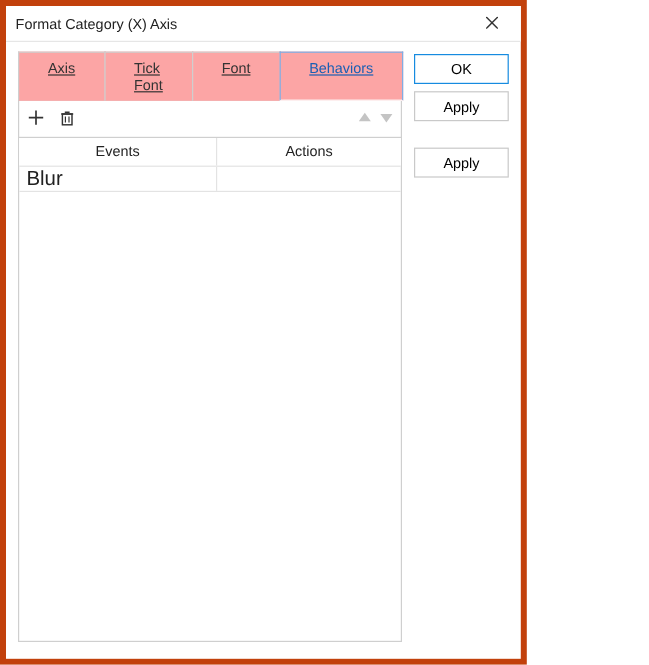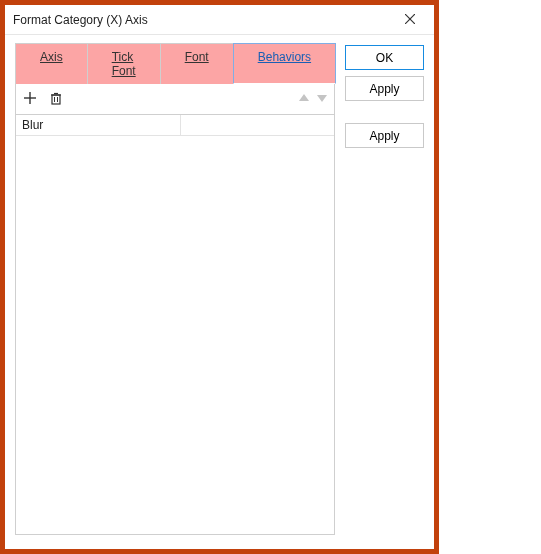--- a/index.html
+++ b/index.html
@@ -141,21 +141,21 @@
   }
   .grid-row {
     display: flex;
     border-bottom: 1px solid #e3e3e3;
     height: 21px;
     align-items: center;
   }
   .grid-cell {
     padding: 0 6px;
     border-right: 1px solid #e3e3e3;
-    font-size: 12px;
+    font-size: 17px;
     height: 100%;
     display: flex;
     align-items: center;
   }
   .grid-cell:last-child { border-right: none; }
   .side {
     width: 86px;
     display: flex;
     flex-direction: column;
     gap: 6px;
@@ -234,20 +234,24 @@
             <span>
               <svg width="12" height="12" viewBox="0 0 12 12">
                   <polygon points="1,3 11,3 6,10"></polygon>
                 </svg>
             </span>
           </div>
         </div>
       </div>
 
       <div class="grid-wrap">
+        <div class="grid-head">
+          <div class="grid-head-cell col-events">Events</div>
+          <div class="grid-head-cell col-actions">Actions</div>
+        </div>
         <div class="grid-body">
           <div class="grid-row">
             <div class="grid-cell col-events">Blur</div>
             <div class="grid-cell col-actions"></div>
           </div>
         </div>
       </div>
 
     </div>
 

